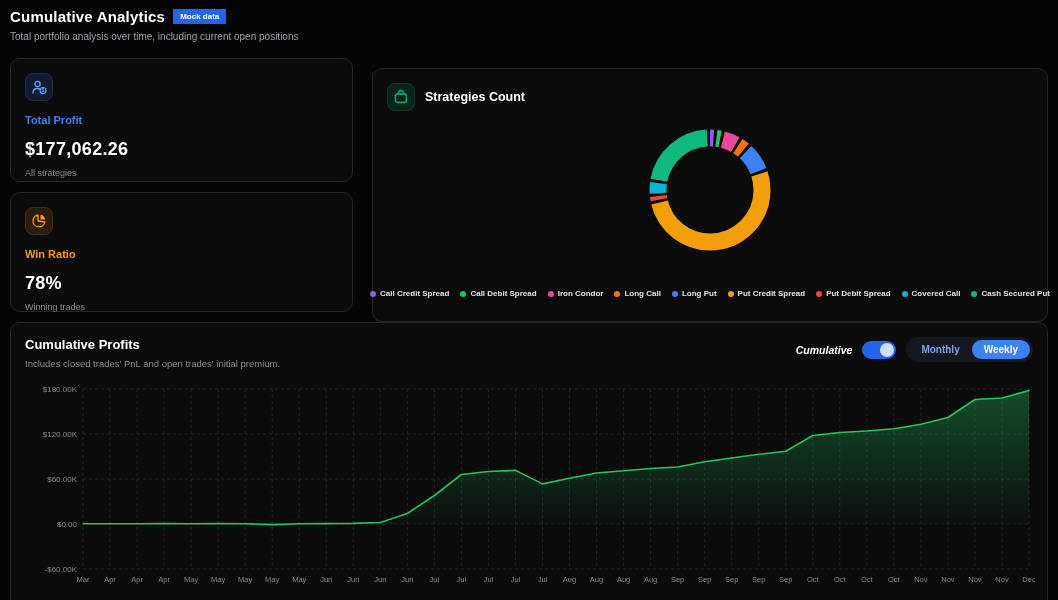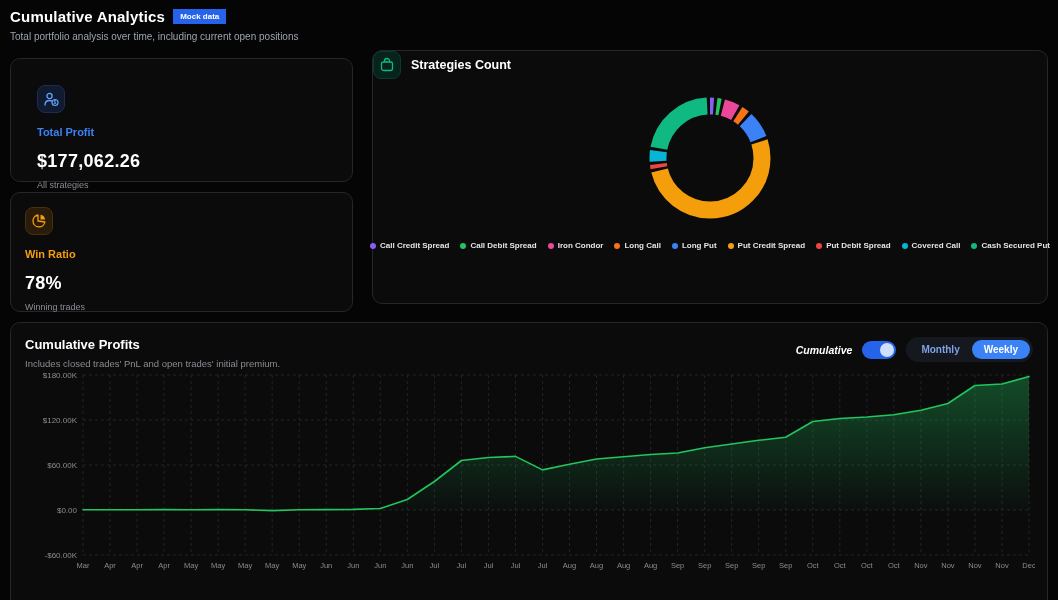--- a/index.html
+++ b/index.html
@@ -10,63 +10,63 @@
   
   .header { position:absolute; left:10px; top:8px; }
   .title-row { display:flex; align-items:center; gap:8px; }
   .page-title { font-size:15px; font-weight:bold; letter-spacing:.2px; }
   .badge { background:#2563eb; color:#fff; font-size:8px; font-weight:bold;
     padding:3px 7px; border-radius:0; }
   .subtitle { margin-top:6px; font-size:10px; color:#9ca3af; }
 
   
   .card { position:absolute; background:#0b0b0c; border:1px solid #26262b; border-radius:10px; }
-  .card-total { left:10px; top:58px; width:343px; height:124px; padding:26px; }
+  .card-total { left:10px; top:58px; width:343px; height:124px; padding:14px; }
   .card-win   { left:10px; top:192px; width:343px; height:120px; padding:14px; }
-  .card-strategies { left:372px; top:50px; width:676px; height:254px; padding:0; }
+  .card-strategies { left:372px; top:68px; width:676px; height:254px; padding:14px; }
   .card-profits { left:10px; top:322px; width:1038px; height:328px; padding:14px; }
 
   .icon-box { width:28px; height:28px; border-radius:8px; display:flex;
     align-items:center; justify-content:center; }
   .icon-box.blue { background:#101a30; border:1px solid #1d2c52; }
   .icon-box.orange { background:#2a1c08; border:1px solid #46300d; }
   .icon-box.green { background:#06241b; border:1px solid #0c3b2c; }
 
   .stat-label { font-size:11px; font-weight:bold; margin-top:13px; }
   .stat-label.blue { color:#3b82f6; }
   .stat-label.orange { color:#f59e0b; }
   .stat-value { font-size:18px; font-weight:bold; margin-top:13px; letter-spacing:.3px; }
   .stat-caption { font-size:9px; color:#8b8b92; margin-top:8px; }
 
   
   .strat-header { display:flex; align-items:center; gap:10px; }
   .strat-title { font-size:12.5px; font-weight:bold; }
   .donut-wrap { display:flex; justify-content:center; margin-top:4px; }
-  .legend { display:flex; justify-content:center; flex-wrap:nowrap; gap:11px; margin-top:8px; }
+  .legend { display:flex; justify-content:center; flex-wrap:nowrap; gap:11px; margin-top:24px; }
   .legend-item { display:flex; align-items:center; gap:4px; cursor:pointer; }
   .legend-dot { width:6px; height:6px; border-radius:50%; flex:0 0 auto; }
   .legend-label { font-size:8px; font-weight:bold; color:#e4e4e7; white-space:nowrap; }
 
   
   .profits-head { display:flex; justify-content:space-between; align-items:flex-start; }
   .profits-title { font-size:13px; font-weight:bold; }
   .profits-sub { font-size:9.5px; color:#8b8b92; margin-top:6px; }
   .controls { display:flex; align-items:center; gap:10px; }
   .cum-label { font-size:10.5px; font-weight:bold;font-style:italic; }
   .toggle { width:34px; height:18px; border-radius:9px; background:#2563eb;
     position:relative; cursor:pointer; }
   .toggle-knob { position:absolute; right:2px; top:2px; width:14px; height:14px;
     border-radius:50%; background:#cfe0ff; }
   .pill-group { display:flex; background:#15181f; border-radius:14px; padding:3px; }
   .pill { font-size:10px; font-weight:bold; padding:4px 12px; border-radius:11px;
     cursor:pointer; }
   .pill.inactive { color:#7da2e8; }
   .pill.active { background:#3b82f6; color:#fff; }
 
-  .chart-area { }
+  .chart-area { margin-top:14px; }
   svg text { font-family:"Liberation Sans", sans-serif; }
 </style>
 </head>
 <body>
 
 <div class="page">
 
   <div class="header">
     <div class="title-row">
       <span class="page-title">Cumulative Analytics</span>

